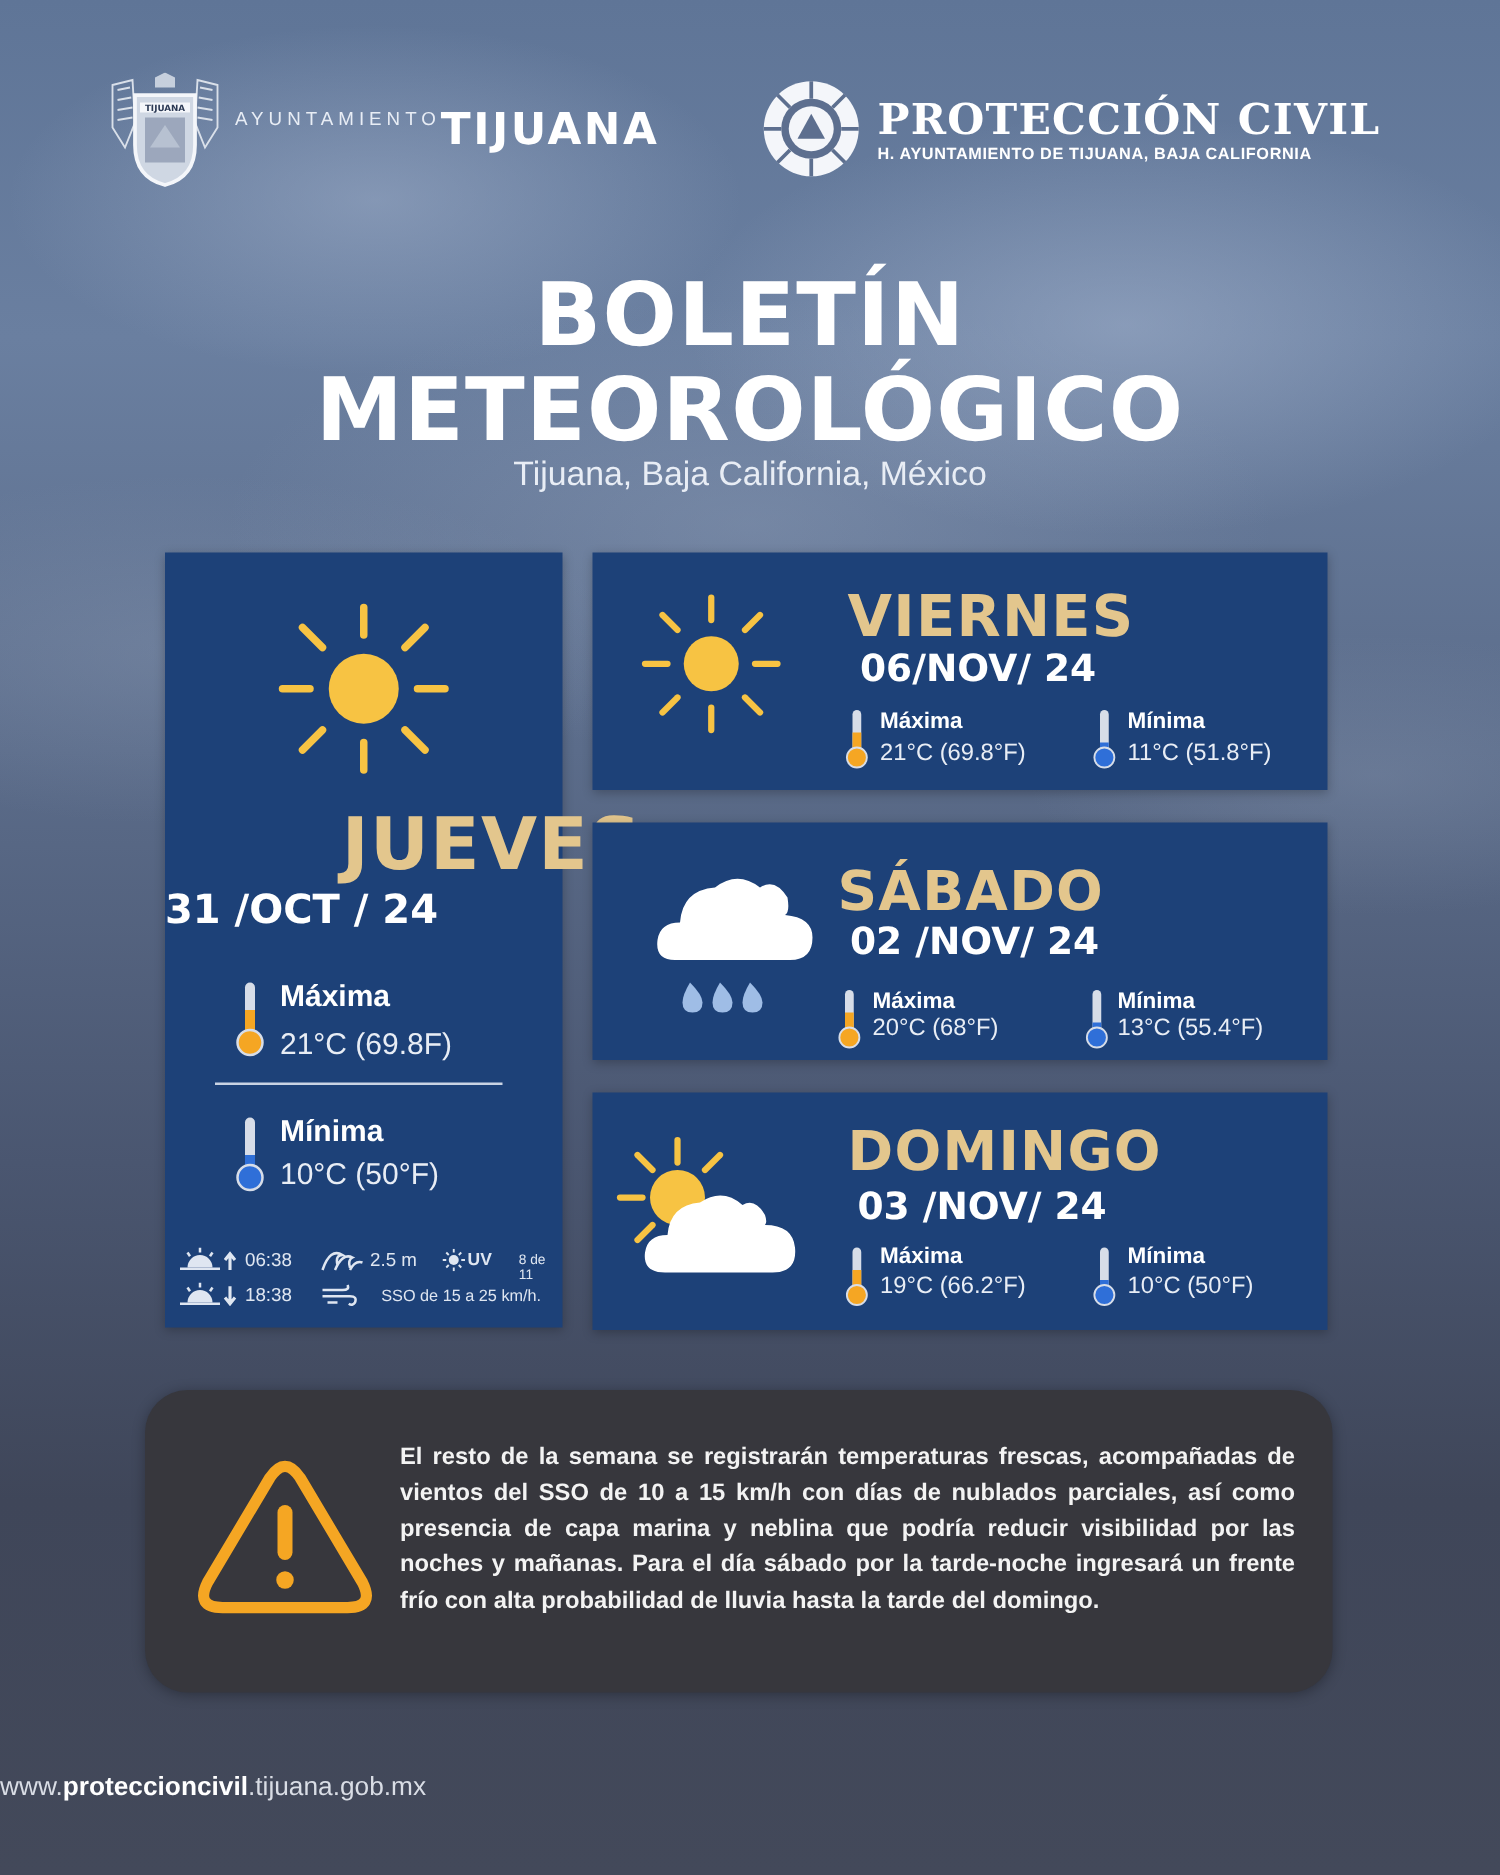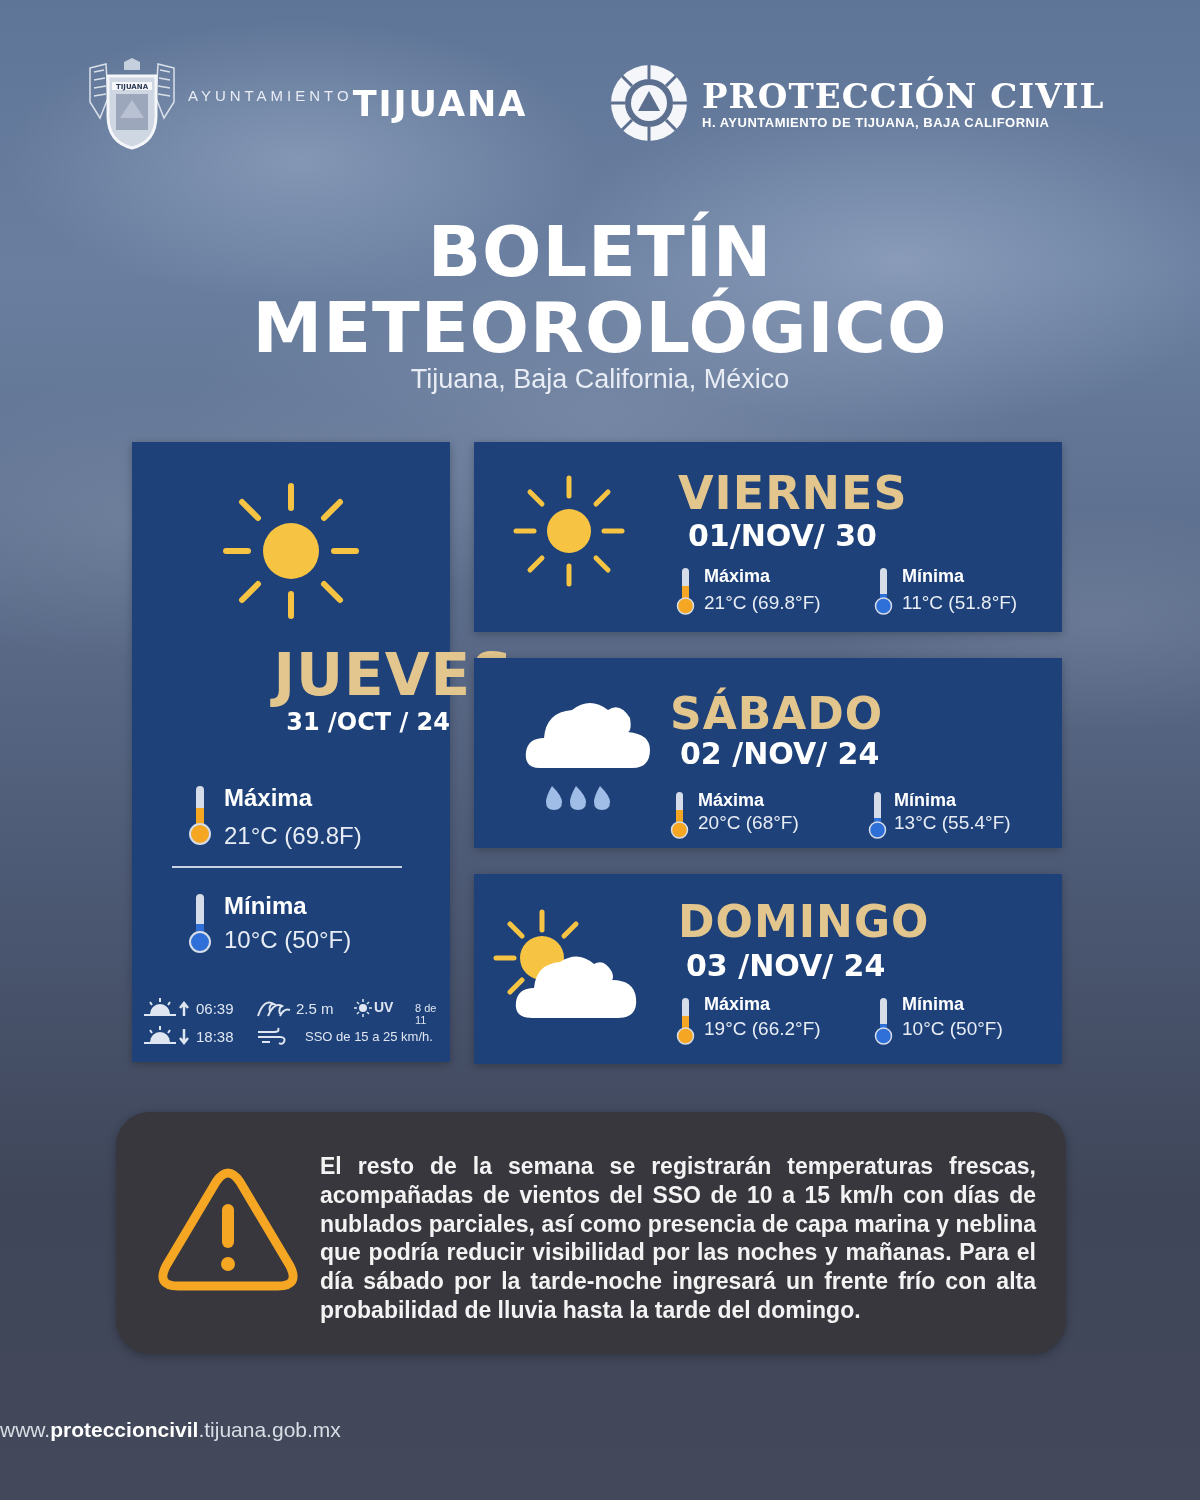--- a/index.html
+++ b/index.html
@@ -58,21 +58,21 @@
   .info-small { font-size: 13px; color: #dfe6f1; margin-left: 13px; }
 
   
   .warn {
     left: 116px; top: 1112px; width: 950px; height: 242px;
     background: #37373d; border-radius: 34px;
     box-shadow: 0 2px 10px rgba(0,0,0,0.3);
   }
   .warn-text {
     position: absolute; left: 204px; top: 40px; width: 716px;
-    font-weight: 700; font-size: 23px; line-height: 28.8px; color: #f3f3f3;
+    font-weight: 700; font-size: 19px; line-height: 28.8px; color: #f3f3f3;
     text-align: justify;
   }
   .footer-url { left: 0; width: 1200px; top: 1418px; font-size: 21px; color: #d9dde5; }
   .footer-url b { color: #fff; }
 </style>
 </head>
 <body>
 
 <div class="abs logo-tj">
   <div class="shield">
@@ -131,21 +131,21 @@
         <line x1="71" y1="114" x2="71" y2="136"></line>
       <line x1="6" y1="71" x2="28" y2="71"></line>
         <line x1="114" y1="71" x2="136" y2="71"></line>
       <line x1="22" y1="22" x2="38" y2="38"></line>
         <line x1="104" y1="104" x2="120" y2="120"></line>
       <line x1="120" y1="22" x2="104" y2="38"></line>
         <line x1="22" y1="120" x2="38" y2="104"></line>
     </g>
   </svg>
   <div class="abs day-name" style="left:0;width:382px;text-align:right;top:200px;font-size:58px;line-height:66px">JUEVES</div>
-  <div class="abs day-date" style="left:0;width:318px;text-align:right;top:266px;font-size:24px">31 /OCT / 24</div>
+  <div class="abs day-date" style="left:0;width:318px;text-align:left;top:266px;font-size:32px">31 /OCT / 24</div>
 
   <svg class="abs" style="left:56px;top:342px" width="24" height="62" viewBox="0 0 24 62">
     <rect x="8" y="2" width="8" height="44" rx="4" fill="#d7dde8"></rect>
     <rect x="8" y="24" width="8" height="26" fill="#f5a623"></rect>
     <circle cx="12" cy="50" r="10" fill="#f5a623" stroke="#d7dde8" stroke-width="2"></circle>
   </svg>
   <div class="abs t-label" style="left:92px;top:342px;font-size:24px">Máxima</div>
   <div class="abs t-value" style="left:92px;top:380px;font-size:24px">21°C (69.8F)</div>
 
   <div class="divider" style="left:40px;top:424px;width:230px"></div>
@@ -159,21 +159,21 @@
   <div class="abs t-value" style="left:92px;top:484px;font-size:24px">10°C (50°F)</div>
 
   <svg class="abs" style="left:12px;top:556px" width="48" height="20" viewBox="0 0 48 20">
     <path d="M6 16 A10 10 0 0 1 26 16 Z" fill="#dfe6f1"></path>
     <line x1="0" y1="17" x2="32" y2="17" stroke="#dfe6f1" stroke-width="2"></line>
     <line x1="16" y1="0" x2="16" y2="4" stroke="#dfe6f1" stroke-width="2"></line>
     <line x1="6" y1="4" x2="8" y2="7" stroke="#dfe6f1" stroke-width="2"></line>
     <line x1="26" y1="4" x2="24" y2="7" stroke="#dfe6f1" stroke-width="2"></line>
     <path d="M40 18 L40 6 M36 10 L40 5 L44 10" stroke="#dfe6f1" stroke-width="2.5" fill="none"></path>
   </svg>
-  <div class="abs info" style="left:64px;top:558px">06:39</div>
+  <div class="abs info" style="left:64px;top:558px">06:38</div>
   <svg class="abs" style="left:124px;top:554px" width="36" height="22" viewBox="0 0 36 22">
     <path d="M2 20 Q8 2 18 8 Q12 8 14 16 M12 20 Q18 6 26 10 Q22 12 24 18 M24 20 Q28 12 34 14" stroke="#dfe6f1" stroke-width="2" fill="none"></path>
   </svg>
   <div class="abs info" style="left:164px;top:558px">2.5 m</div>
   <svg class="abs" style="left:222px;top:557px" width="18" height="18" viewBox="0 0 18 18">
     <circle cx="9" cy="9" r="4" fill="#dfe6f1"></circle>
     <g stroke="#dfe6f1" stroke-width="1.5">
         <line x1="9" y1="0" x2="9" y2="3"></line>
         <line x1="9" y1="15" x2="9" y2="18"></line>
         <line x1="0" y1="9" x2="3" y2="9"></line>
@@ -210,21 +210,21 @@
         <line x1="57" y1="92" x2="57" y2="110"></line>
       <line x1="4" y1="57" x2="22" y2="57"></line>
         <line x1="92" y1="57" x2="110" y2="57"></line>
       <line x1="18" y1="18" x2="30" y2="30"></line>
         <line x1="84" y1="84" x2="96" y2="96"></line>
       <line x1="96" y1="18" x2="84" y2="30"></line>
         <line x1="18" y1="96" x2="30" y2="84"></line>
     </g>
   </svg>
   <div class="abs day-name" style="left:204px;top:24px;font-size:46px">VIERNES</div>
-  <div class="abs day-date" style="left:214px;top:76px;font-size:30px">01/NOV/ 30</div>
+  <div class="abs day-date" style="left:214px;top:76px;font-size:30px">06/NOV/ 24</div>
   <svg class="abs" style="left:202px;top:124px" width="20" height="50" viewBox="0 0 20 50">
     <rect x="6" y="2" width="7" height="36" rx="3.5" fill="#d7dde8"></rect>
     <rect x="6" y="20" width="7" height="20" fill="#f5a623"></rect>
     <circle cx="9.5" cy="40" r="8" fill="#f5a623" stroke="#d7dde8" stroke-width="1.5"></circle>
   </svg>
   <div class="abs t-label" style="left:230px;top:124px;font-size:18px">Máxima</div>
   <div class="abs t-value" style="left:230px;top:150px;font-size:19px">21°C (69.8°F)</div>
   <svg class="abs" style="left:400px;top:124px" width="20" height="50" viewBox="0 0 20 50">
     <rect x="6" y="2" width="7" height="36" rx="3.5" fill="#d7dde8"></rect>
     <rect x="6" y="28" width="7" height="12" fill="#2f6fd8"></rect>

